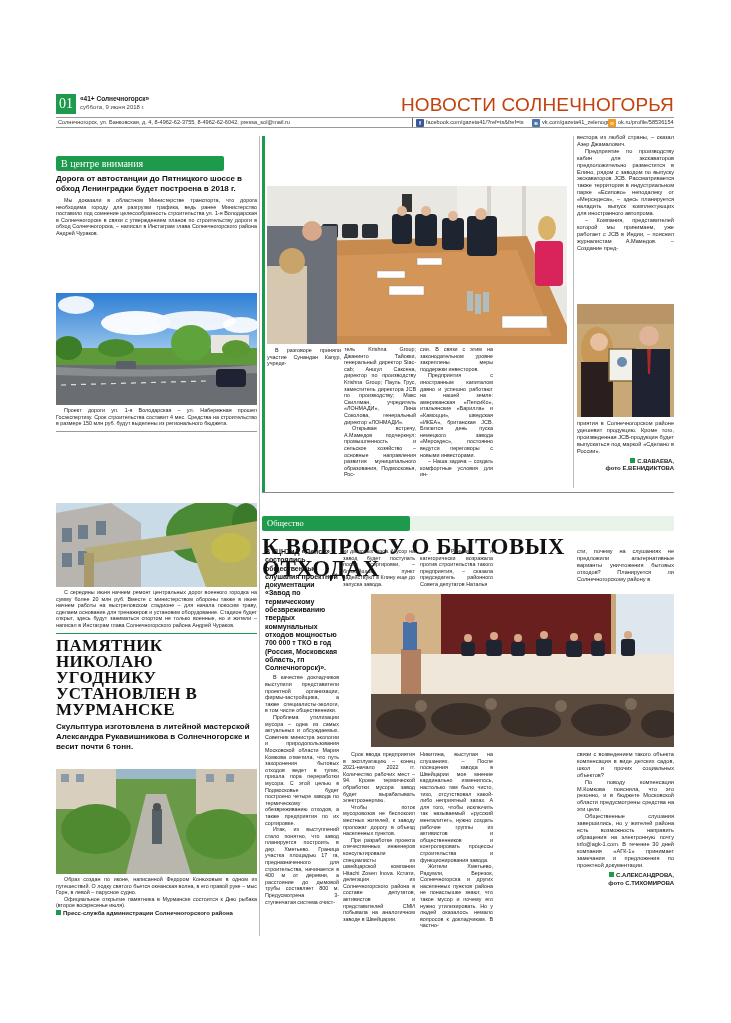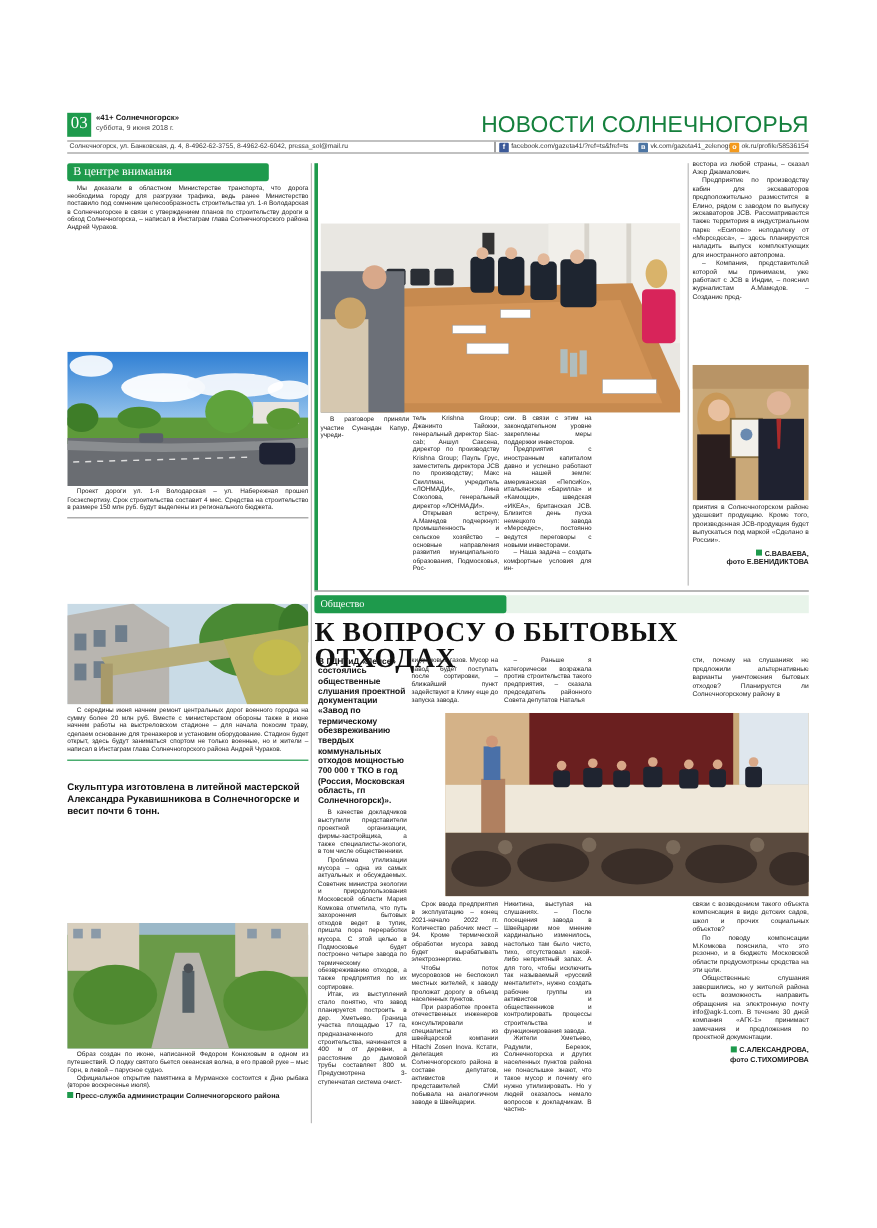--- a/index.html
+++ b/index.html
@@ -5,51 +5,51 @@
   * { box-sizing: border-box; margin: 0; padding: 0; }
   html, body { width: 731px; height: 1023px; background: #fff; overflow: hidden; }
   body { font-family: "Liberation Sans", sans-serif; color: #1a1a1a; position: relative; }
   .page { position: absolute; left: 0; top: 0; width: 731px; height: 1023px; background: #fff; }
 
   
   .masthead { position: absolute; left: 56px; top: 94px; width: 618px; height: 22px; }
   .page-num { position: absolute; left: 0; top: 0; width: 20px; height: 20px; background: #1e9a4c; color: #fff; font-family: "Liberation Serif", serif; font-size: 14px; line-height: 20px; text-align: center; }
   .paper-name { position: absolute; left: 24px; top: 1px; font-size: 6.5px; font-weight: bold; }
   .paper-date { position: absolute; left: 24px; top: 10px; font-size: 6px; color: #444; }
-  .section-banner { position: absolute; right: 0; top: 0; font-size: 19px; color: #15803d; letter-spacing: 0.2px; line-height: 22px; }
+  .section-banner { position: absolute; right: 0; top: 0; font-size: 19px; color: #c2410c; letter-spacing: 0.2px; line-height: 22px; }
   .contact-bar { position: absolute; left: 56px; top: 117px; width: 618px; height: 11px; border-top: 1px solid #999; border-bottom: 1px solid #999; font-size: 5.6px; color: #333; line-height: 9px; white-space: nowrap; overflow: hidden; }
   .contact-bar .addr { position: absolute; left: 2px; top: 0; }
   .soc { position: absolute; top: 0; display: flex; align-items: center; gap: 2px; }
   .soc .ic { display: inline-block; width: 8px; height: 8px; border-radius: 1px; color: #fff; font-size: 6px; line-height: 8px; text-align: center; font-weight: bold; }
   .sep-v { position: absolute; left: 356px; top: 0; width: 1px; height: 9px; background: #666; }
 
   
   .col { position: absolute; }
-  .rubric { height: 15px; background: #1e9a4c; color: #fff; font-family: "Liberation Serif", serif; font-size: 10px; line-height: 15px; padding-left: 5px; border-radius: 2px; }
+  .rubric { height: 15px; background: #1e9a4c; color: #fff; font-family: "Liberation Serif", serif; font-size: 10px; line-height: 15px; padding-left: 5px; border-radius: 2px; margin-top: 20px; }
   .rubric-strip { height: 15px; background: #e8f4ea; position: relative; }
   .headline { font-family: "Liberation Serif", serif; font-weight: bold; color: #111; line-height: 0.95; letter-spacing: 0.3px; }
   .deck { font-weight: bold; font-size: 8px; line-height: 10px; color: #111; }
   .body-text { font-size: 5.4px; line-height: 6.6px; text-align: justify; color: #222; hyphens: auto; }
   .body-text p { text-indent: 8px; }
   .caption { font-size: 5.4px; line-height: 6.6px; text-align: justify; color: #222; }
   .caption p { text-indent: 8px; }
   .byline { font-size: 6px; font-weight: bold; text-align: right; line-height: 7.5px; }
   .sq { display: inline-block; width: 5px; height: 5px; background: #1e9a4c; margin-right: 2px; vertical-align: 0px; }
   .hr-green { height: 2px; background: #1e9a4c; }
   .hr-gray { height: 1px; background: #999; }
 
   .photo { position: absolute; overflow: hidden; }
 </style>
 </head>
 <body>
 
 <div class="page">
 
   <div class="masthead">
-    <div class="page-num">03</div>
+    <div class="page-num">01</div>
     <div class="paper-name">«41+ Солнечногорск»</div>
     <div class="paper-date">суббота, 9 июня 2018 г.</div>
     <div class="section-banner">НОВОСТИ СОЛНЕЧНОГОРЬЯ</div>
   </div>
   <div class="contact-bar">
     <span class="addr">Солнечногорск, ул. Банковская, д. 4, 8-4962-62-3755, 8-4962-62-6042, pressa_sol@mail.ru</span>
     <span class="sep-v"></span>
     <span class="soc" style="left:360px">
       <span class="ic" style="background:#3b5998">f</span>
       <span>facebook.com/gazeta41/?ref=ts&amp;fref=ts</span>
@@ -59,20 +59,21 @@
       <span>vk.com/gazeta41_zelenograd</span>
     </span>
     <span class="soc" style="left:552px">
       <span class="ic" style="background:#f39a1e">о</span>
       <span>ok.ru/profile/585361549106</span>
     </span>
   </div>
 
   <div class="col" style="left:56px; top:136px; width:201px;">
     <div class="rubric" style="width:168px;">В центре внимания</div>
+    <div class="deck" style="margin-top:3px;">Дорога от автостанции до Пятницкого шоссе в обход Ленинградки будет построена в 2018 г.</div>
     <div class="body-text" style="margin-top:3px;">
         <p>Мы доказали в областном Министерстве транспорта, что дорога необходима городу для разгрузки трафика, ведь ранее Министерство поставило под сомнение целесообразность строительства ул. 1-я Володарская в Солнечногорске в связи с утверждением планов по строительству дороги в обход Солнечногорска, – написал в Инстаграм глава Солнечногорского района Андрей Чураков.</p>
       </div>
   </div>
 
   <div class="photo" style="left:56px; top:293px; width:201px; height:112px;">
     <svg width="201" height="112" viewBox="0 0 201 112">
       <defs>
         <linearGradient id="sky1" x1="0" y1="0" x2="0" y2="1">
             <stop offset="0" stop-color="#2f7fd4"></stop>
@@ -125,21 +126,22 @@
       <polygon points="130,30 201,18 201,84 150,84" fill="#b7b065"></polygon>
       <ellipse cx="175" cy="45" rx="20" ry="15" fill="#c7be48" opacity="0.8"></ellipse>
     </svg>
   </div>
 
   <div class="col" style="left:56px; top:589px; width:201px;">
     <div class="body-text">
         <p>С середины июня начнем ремонт центральных дорог военного городка на сумму более 20 млн руб. Вместе с министерством обороны также в июне начнем работы на выстреловском стадионе – для начала покосим траву, сделаем основание для тренажеров и установим оборудование. Стадион будет открыт, здесь будут заниматься спортом не только военные, но и жители – написал в Инстаграм глава Солнечногорского района Андрей Чураков.</p>
       </div>
     <div class="hr-green" style="margin-top:4px; height:1px;"></div>
-    <div class="deck" style="margin-top:17px;">Скульптура изготовлена в литейной мастерской Александра Рукавишникова в Солнечногорске и весит почти 6 тонн.</div>
+    <div class="headline" style="font-size:17px; margin-top:4px;">ПАМЯТНИК НИКОЛАЮ УГОДНИКУ УСТАНОВЛЕН В МУРМАНСКЕ</div>
+    <div class="deck" style="margin-top:4px;">Скульптура изготовлена в литейной мастерской Александра Рукавишникова в Солнечногорске и весит почти 6 тонн.</div>
   </div>
 
   <div class="photo" style="left:56px; top:769px; width:201px; height:105px;">
     <svg width="201" height="105" viewBox="0 0 201 105">
       <rect width="201" height="105" fill="#9bb8c8"></rect>
       <rect y="10" width="201" height="95" fill="#6a9a48"></rect>
       <rect x="0" y="0" width="60" height="40" fill="#d8cfbe"></rect>
       <rect x="140" y="0" width="61" height="45" fill="#cfc6b3"></rect>
       <g fill="#8a9aa8">
           <rect x="5" y="5" width="8" height="8"></rect>
@@ -261,21 +263,21 @@
       </div>
     <div class="byline" style="margin-top:3px;">
       <div><span class="sq"></span><span>С.ВАВАЕВА,</span></div>
       <div>фото Е.ВЕНИДИКТОВА</div>
     </div>
   </div>
 
   <div style="position:absolute; left:262px; top:492px; width:412px; height:1px; background:#888;"></div>
   <div style="position:absolute; left:262px; top:496px; width:412px;">
     <div class="rubric-strip">
-      <div class="rubric" style="width:160px; font-size:8.5px;">Общество</div>
+      <div class="rubric" style="width:148px; font-size:8.5px;">Общество</div>
     </div>
     <div class="headline" style="font-size:23px; margin-top:5px; letter-spacing:0.5px;">К ВОПРОСУ О БЫТОВЫХ ОТХОДАХ</div>
   </div>
 
   <div class="col" style="left:265px; top:548px; width:74px;">
     <div style="font-weight:bold; font-size:7px; line-height:8.3px; color:#111;">В ГЦНТиД «Лепсе» состоялись общественные слушания проектной документации «Завод по термическому обезвреживанию твердых коммунальных отходов мощностью 700 000 т ТКО в год (Россия, Московская область, гп Солнечногорск)».</div>
     <div class="body-text" style="margin-top:2px;">
       <p>В качестве докладчиков выступили представители проектной организации, фирмы-застройщика, а также специалисты-экологи, в том числе общественники.</p>
       <p>Проблема утилизации мусора – одна из самых актуальных и обсуждаемых. Советник министра экологии и природопользования Московской области Мария Комкова отметила, что путь захоронения бытовых отходов ведет в тупик, пришла пора переработки мусора. С этой целью в Подмосковье будет построено четыре завода по термическому обезвреживанию отходов, а также предприятия по их сортировке.</p>
       <p>Итак, из выступлений стало понятно, что завод планируется построить в дер. Хметьево. Граница участка площадью 17 га, предназначенного для строительства, начинается в 400 м от деревни, а расстояние до дымовой трубы составляет 800 м. Предусмотрена 3-ступенчатая система очист-</p>

